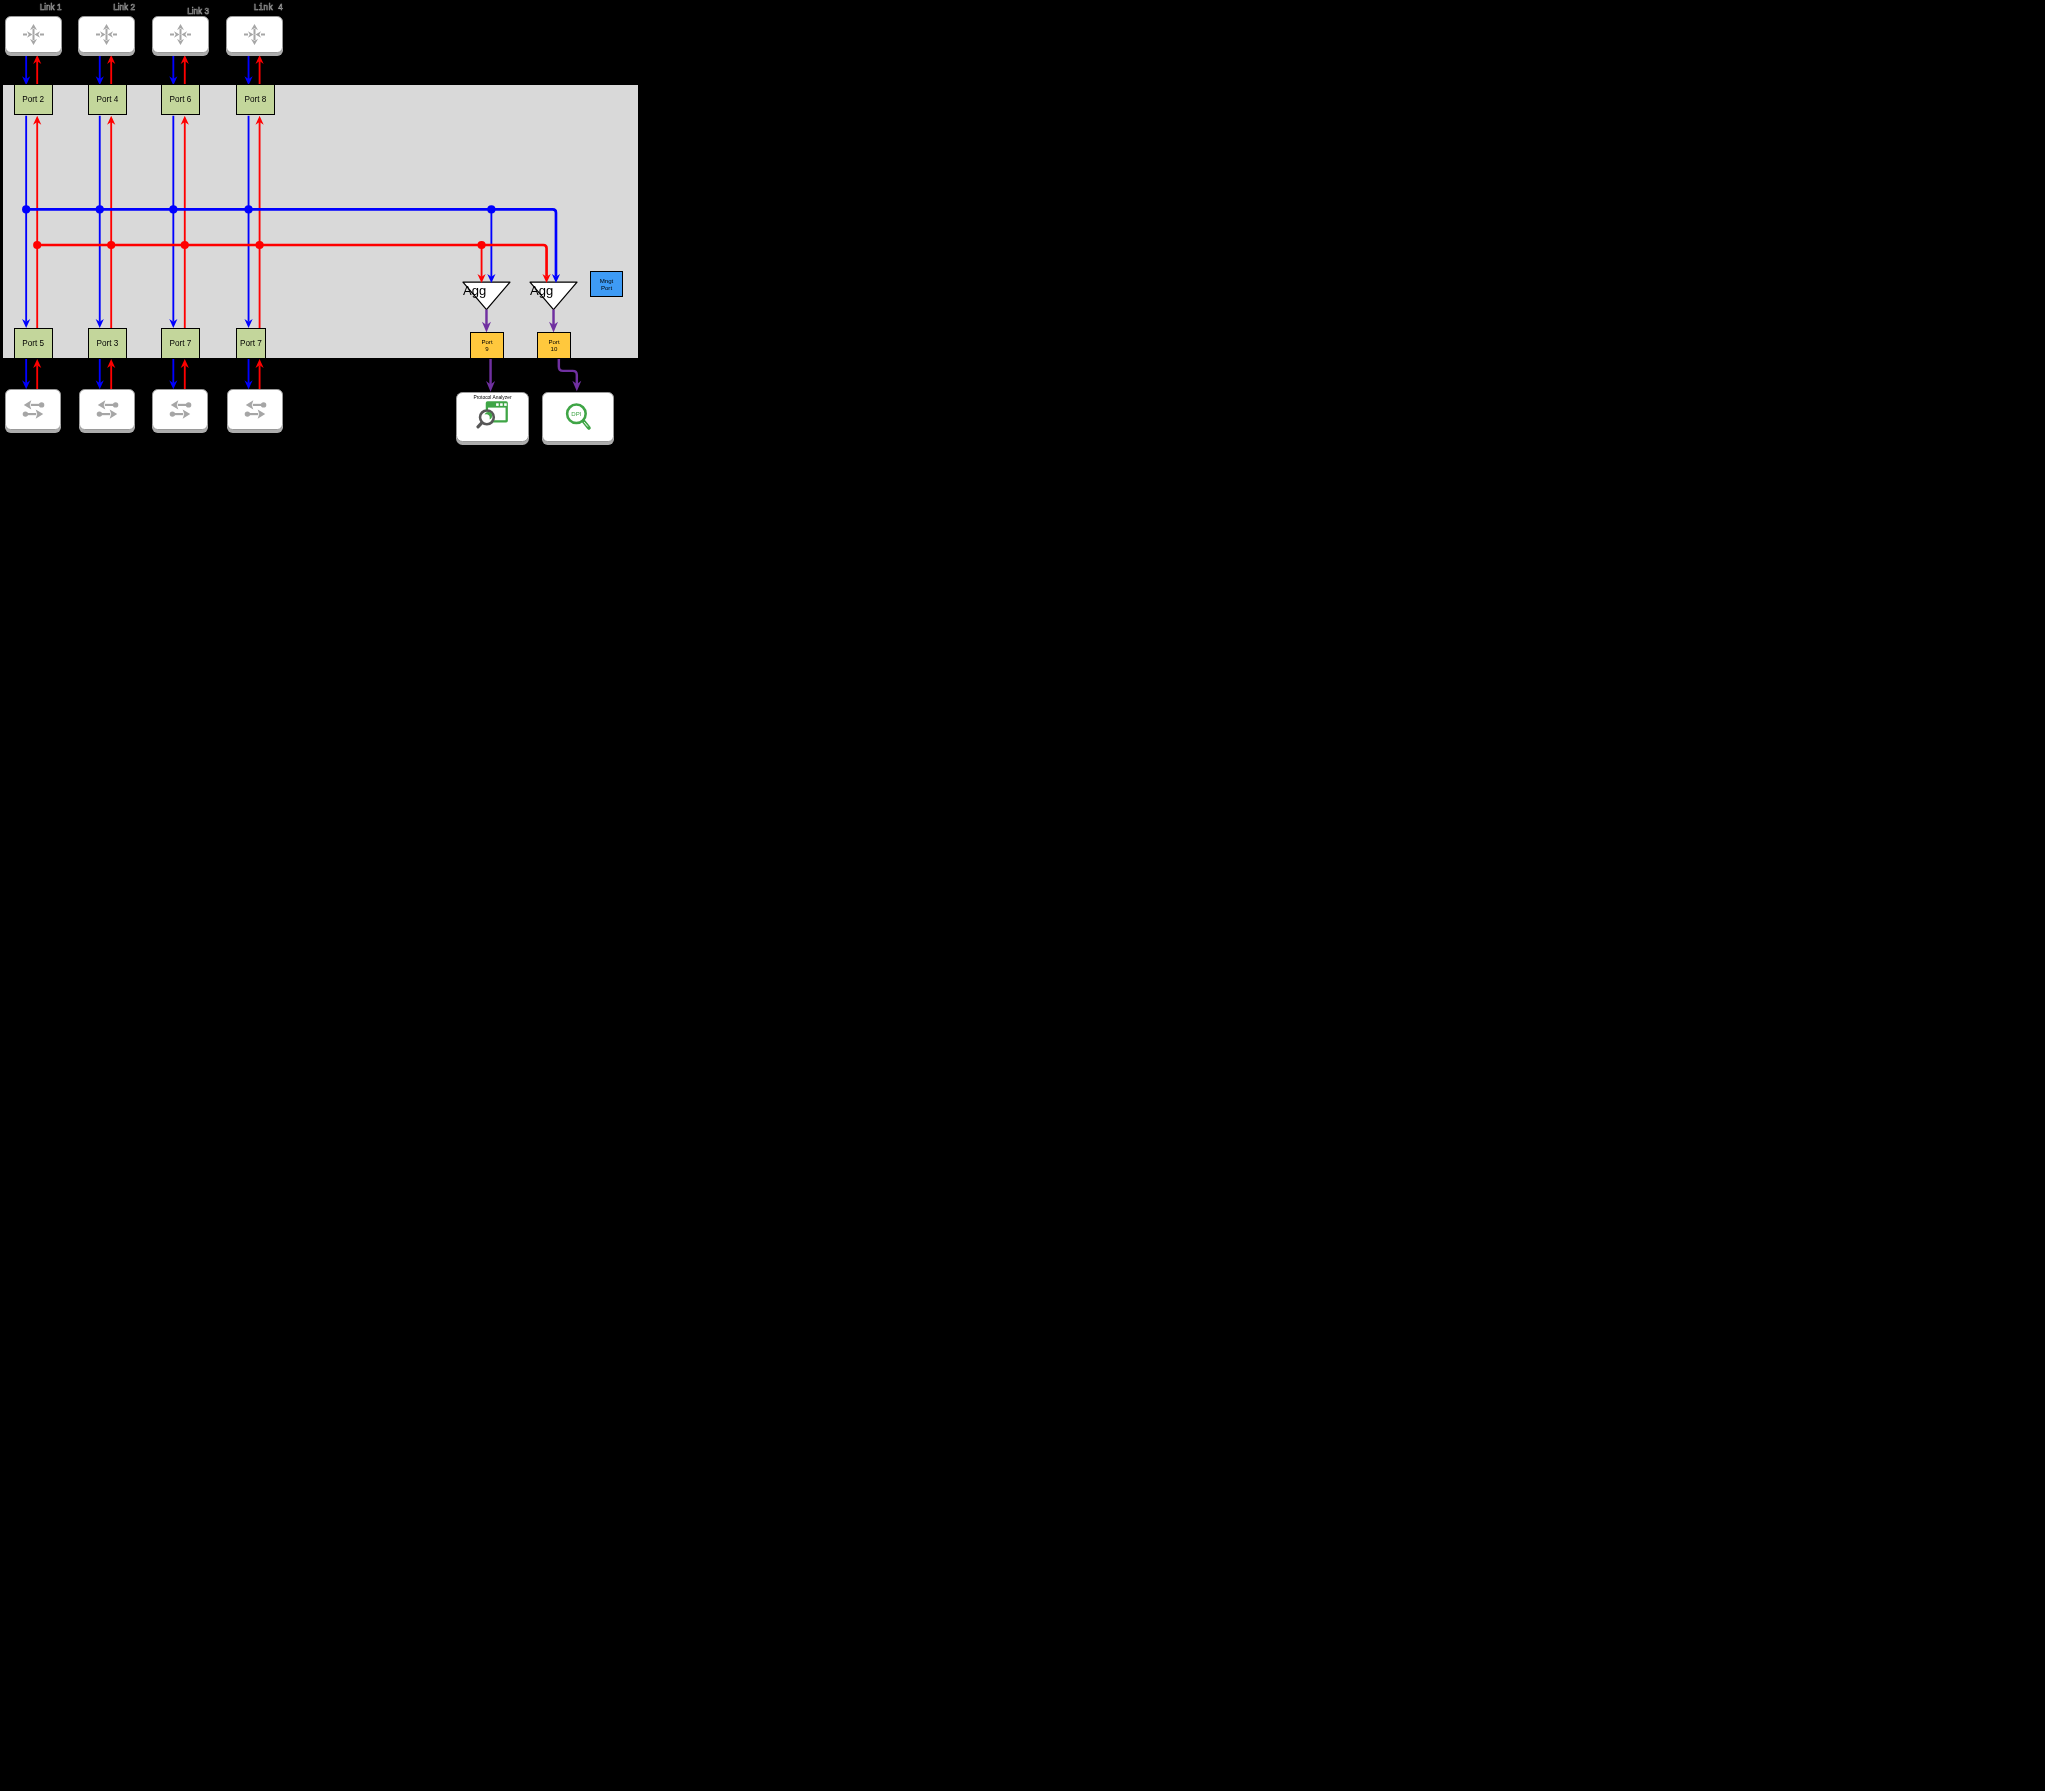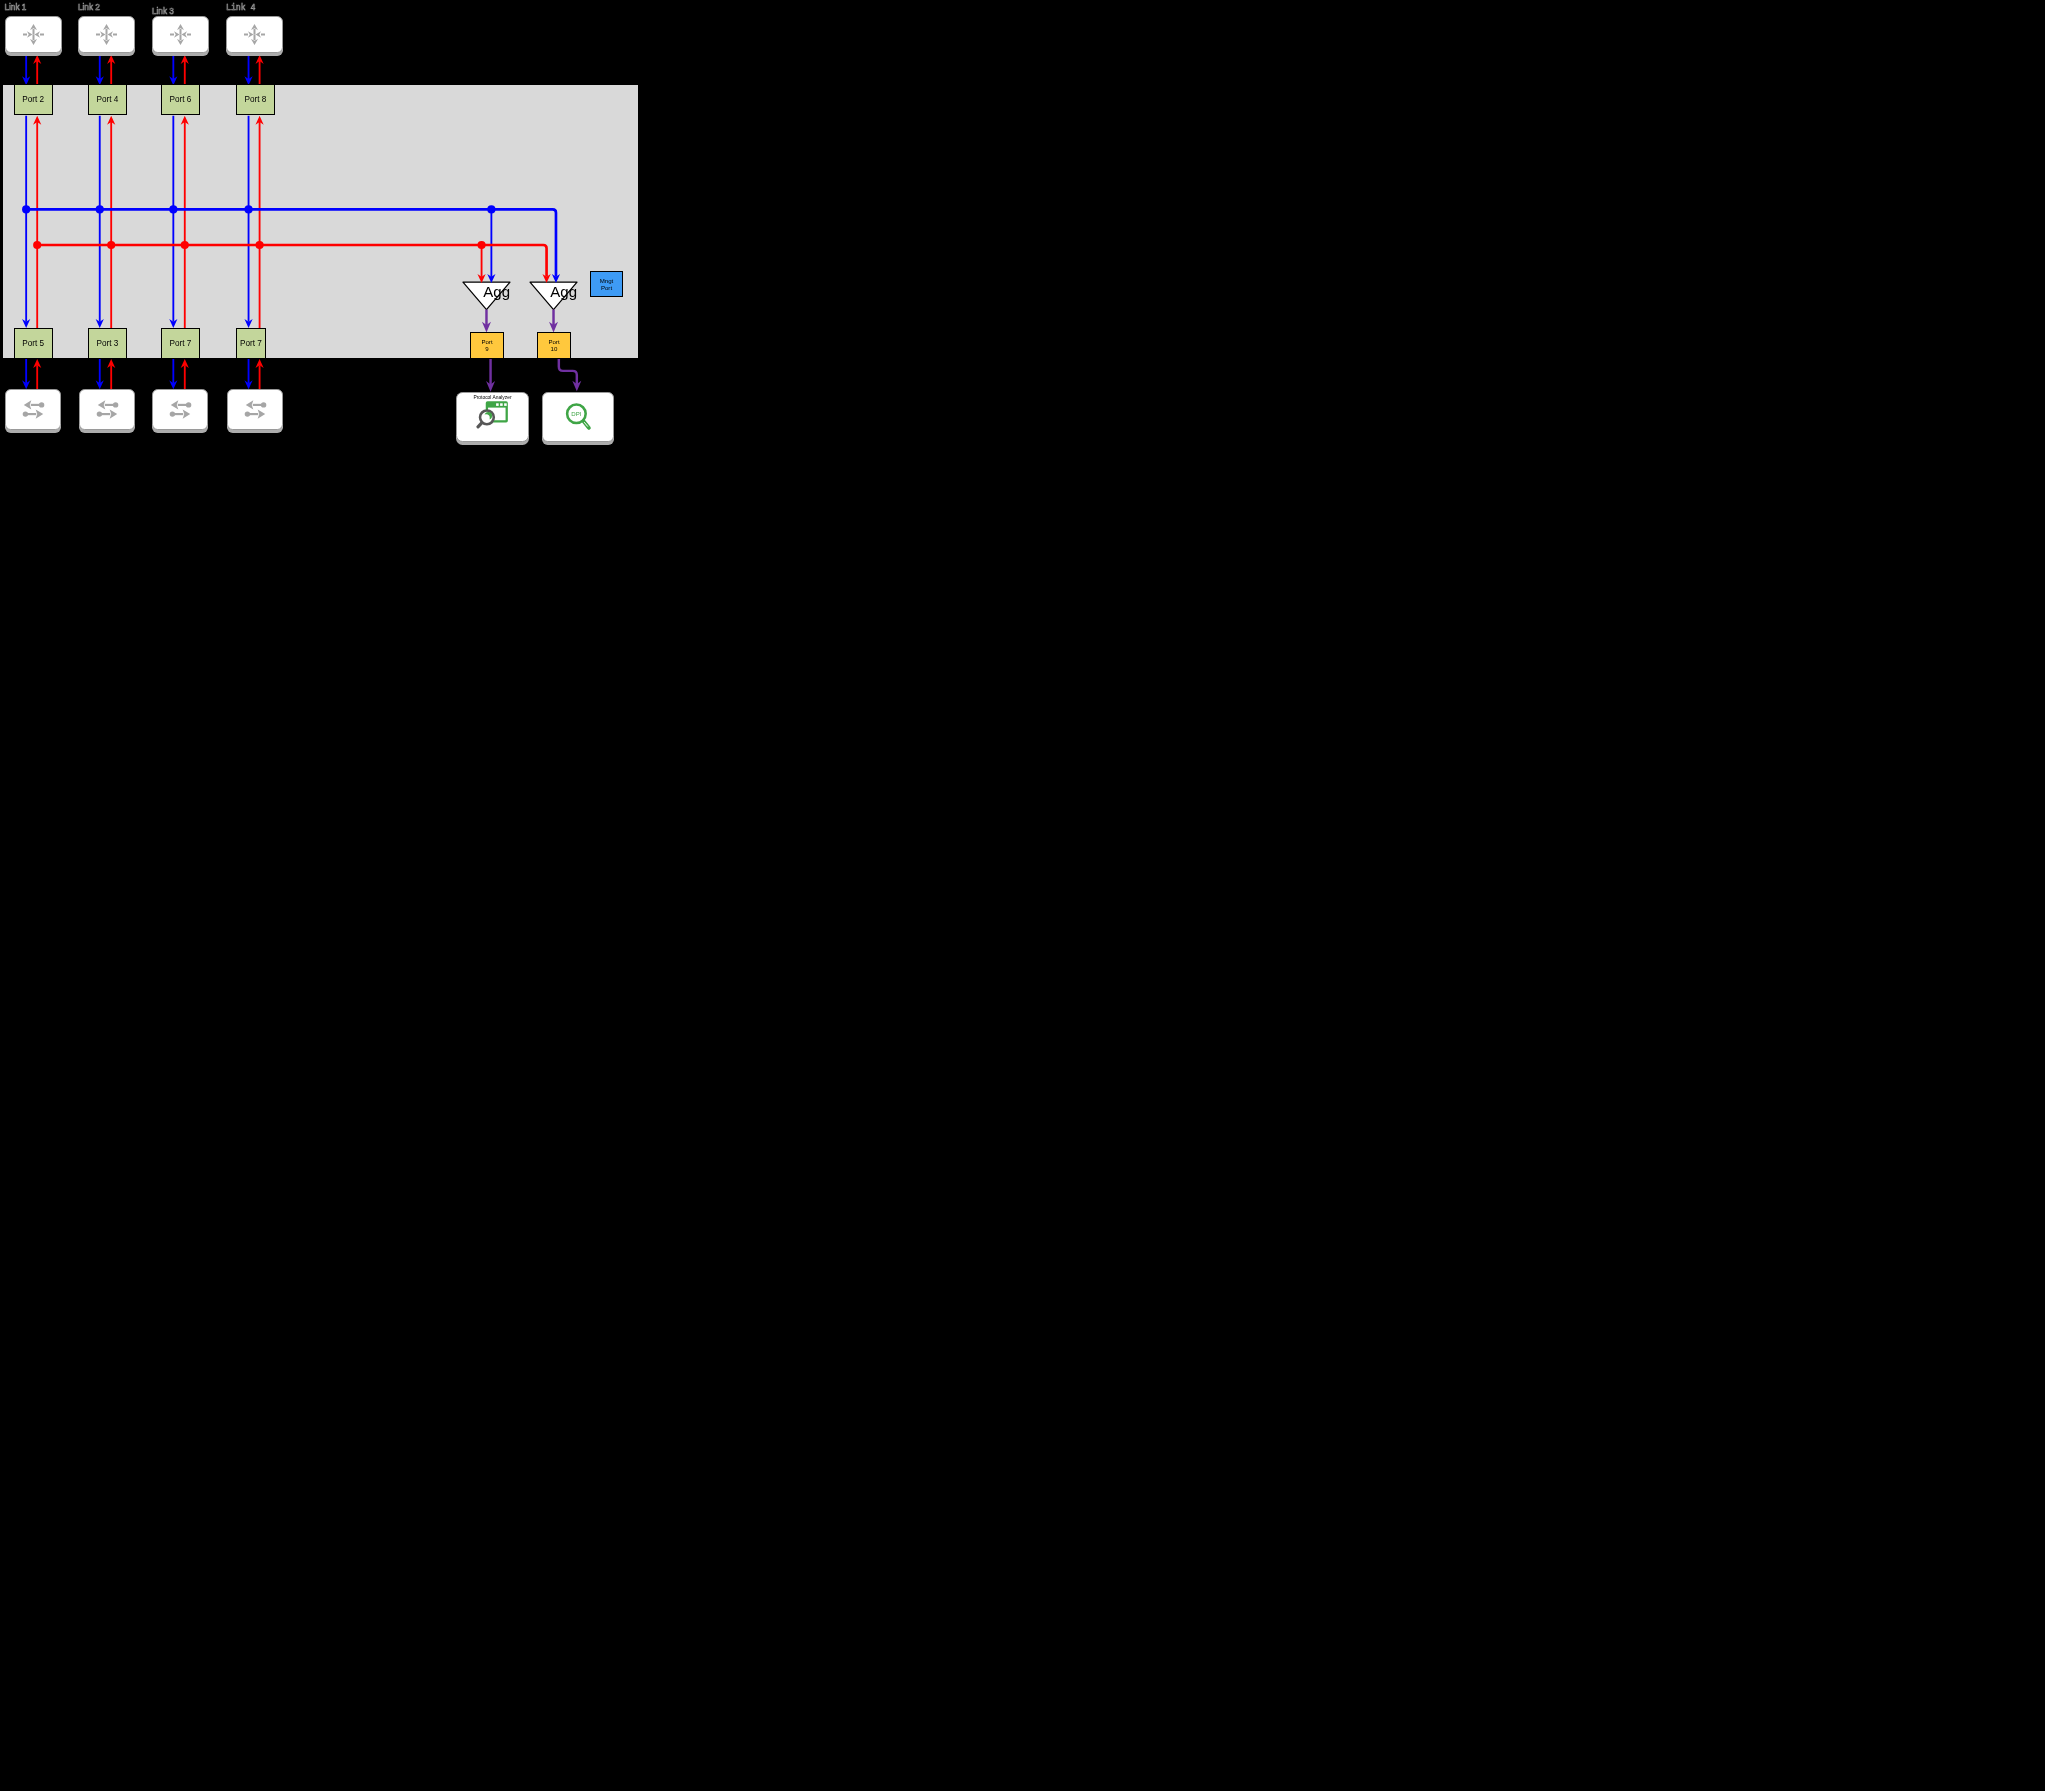--- a/index.html
+++ b/index.html
@@ -24,22 +24,22 @@
   .whitebox{background:#fff;border:0.8px solid var(--box-border-gray,#9A9A9A);border-radius:5.7px;
             box-shadow:0 2.9px 0 0 var(--shadow-gray,#ACACAC);display:flex;align-items:center;justify-content:center;}
   .bigbox{border-radius:6.5px;flex-direction:column;justify-content:flex-start;}
   .portbox{background:var(--port-green,#C3D69B);border:1px solid #000;display:flex;align-items:center;
            justify-content:center;font-size:8.2px;color:#000;}
   .toolport{background:var(--tool-port-gold,#FFC83D);border:1px solid #000;display:flex;flex-direction:column;
             align-items:center;justify-content:center;font-size:6.1px;line-height:1.15;color:#000;}
   .mngt{background:var(--mngt-blue,#3E9BF5);border:1px solid #000;display:flex;flex-direction:column;
         align-items:center;justify-content:center;font-size:6.1px;line-height:1.15;color:#000;}
   .linklabel{color:#000;-webkit-text-stroke:0.5px #9a9a9a;text-shadow:0 0 1.2px #777;
-             font-size:8.2px;text-align:left;}
-  .agglabel{font-size:15px;color:#000;text-align:right;z-index:4;}
+             font-size:8.2px;text-align:right;}
+  .agglabel{font-size:13px;color:#000;text-align:left;z-index:4;}
   .palabel{font-size:4.9px;color:#000;text-align:center;padding-top:2px;}
 </style>
 </head>
 <body>
 
 <div class="stage">
 
   <div class="abs panel" style="left:1.6px;top:84px;width:637px;height:275px;z-index:1;"></div>
 
   <svg class="layer" width="641" height="445" viewBox="0 0 1568 1088">

